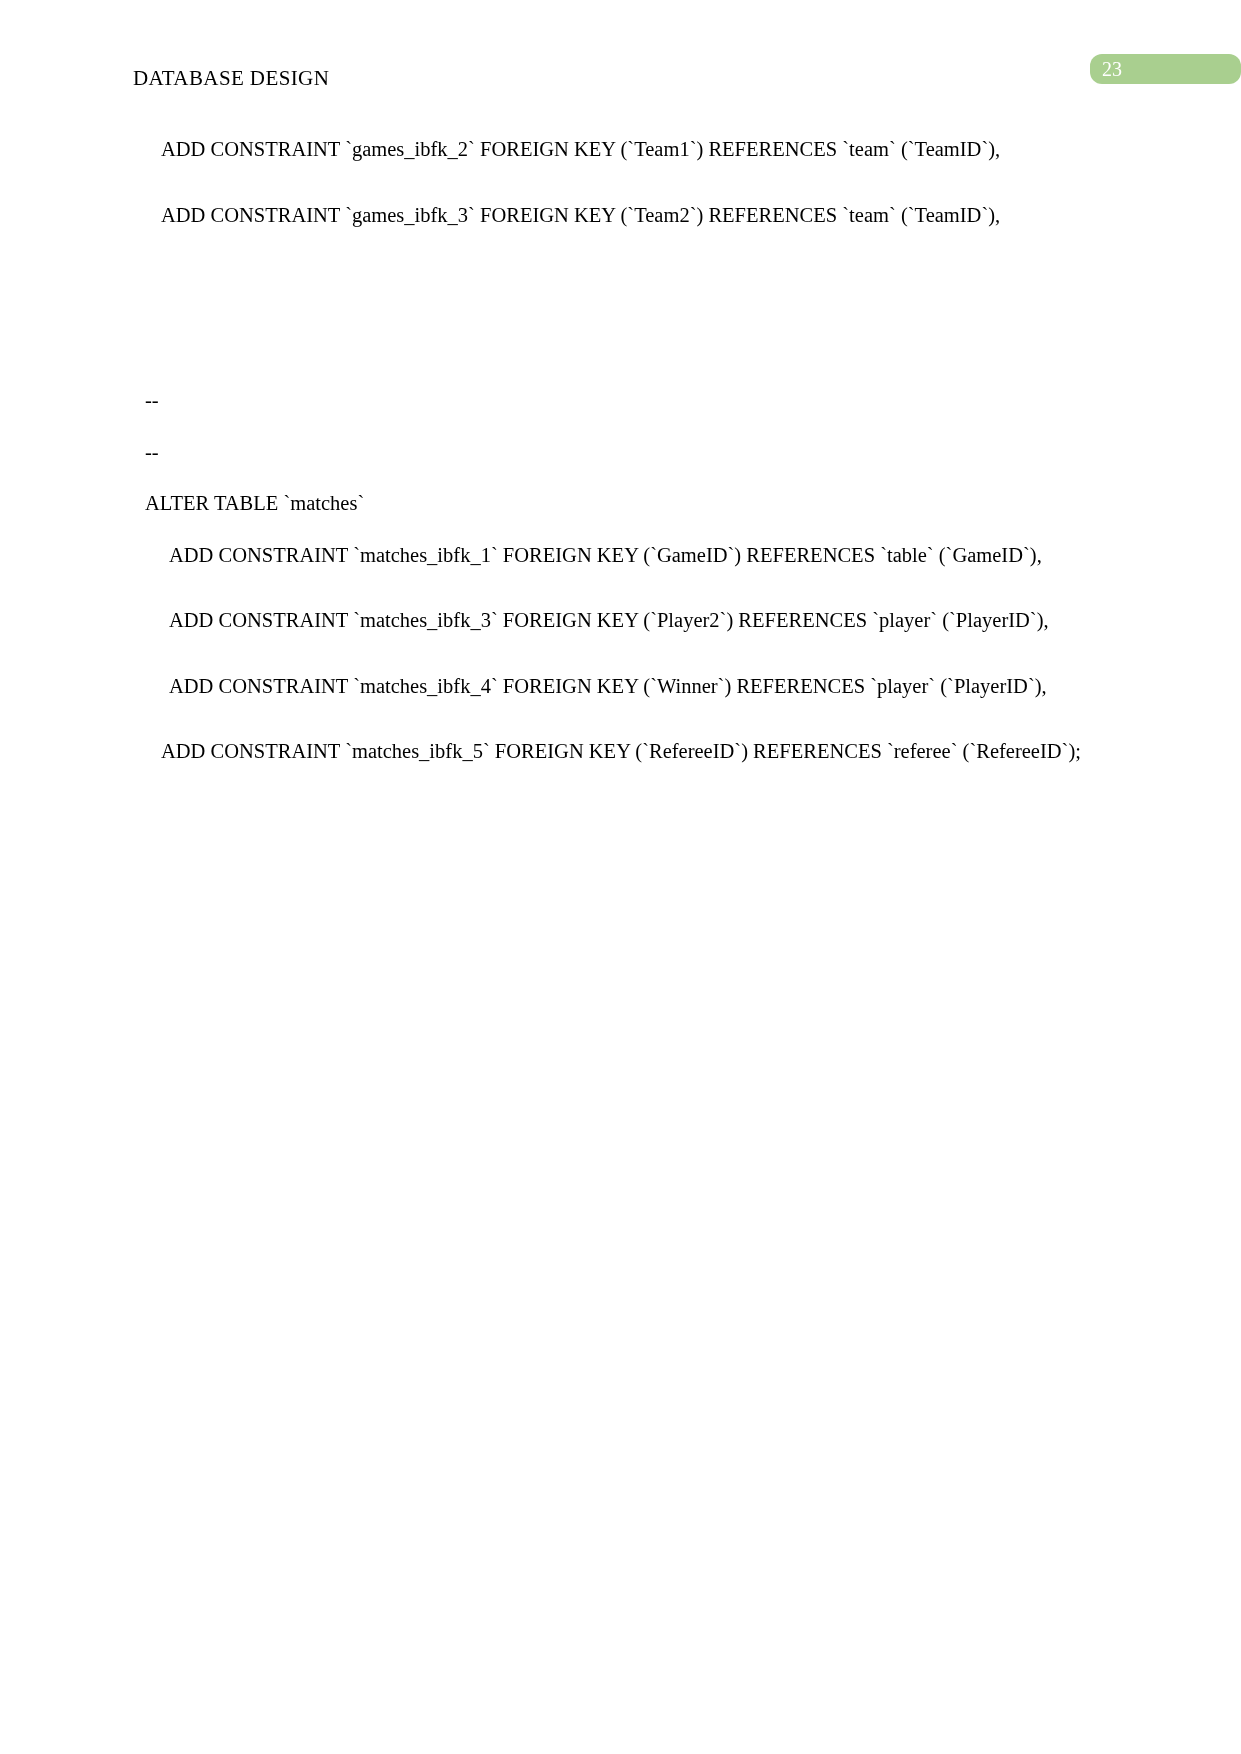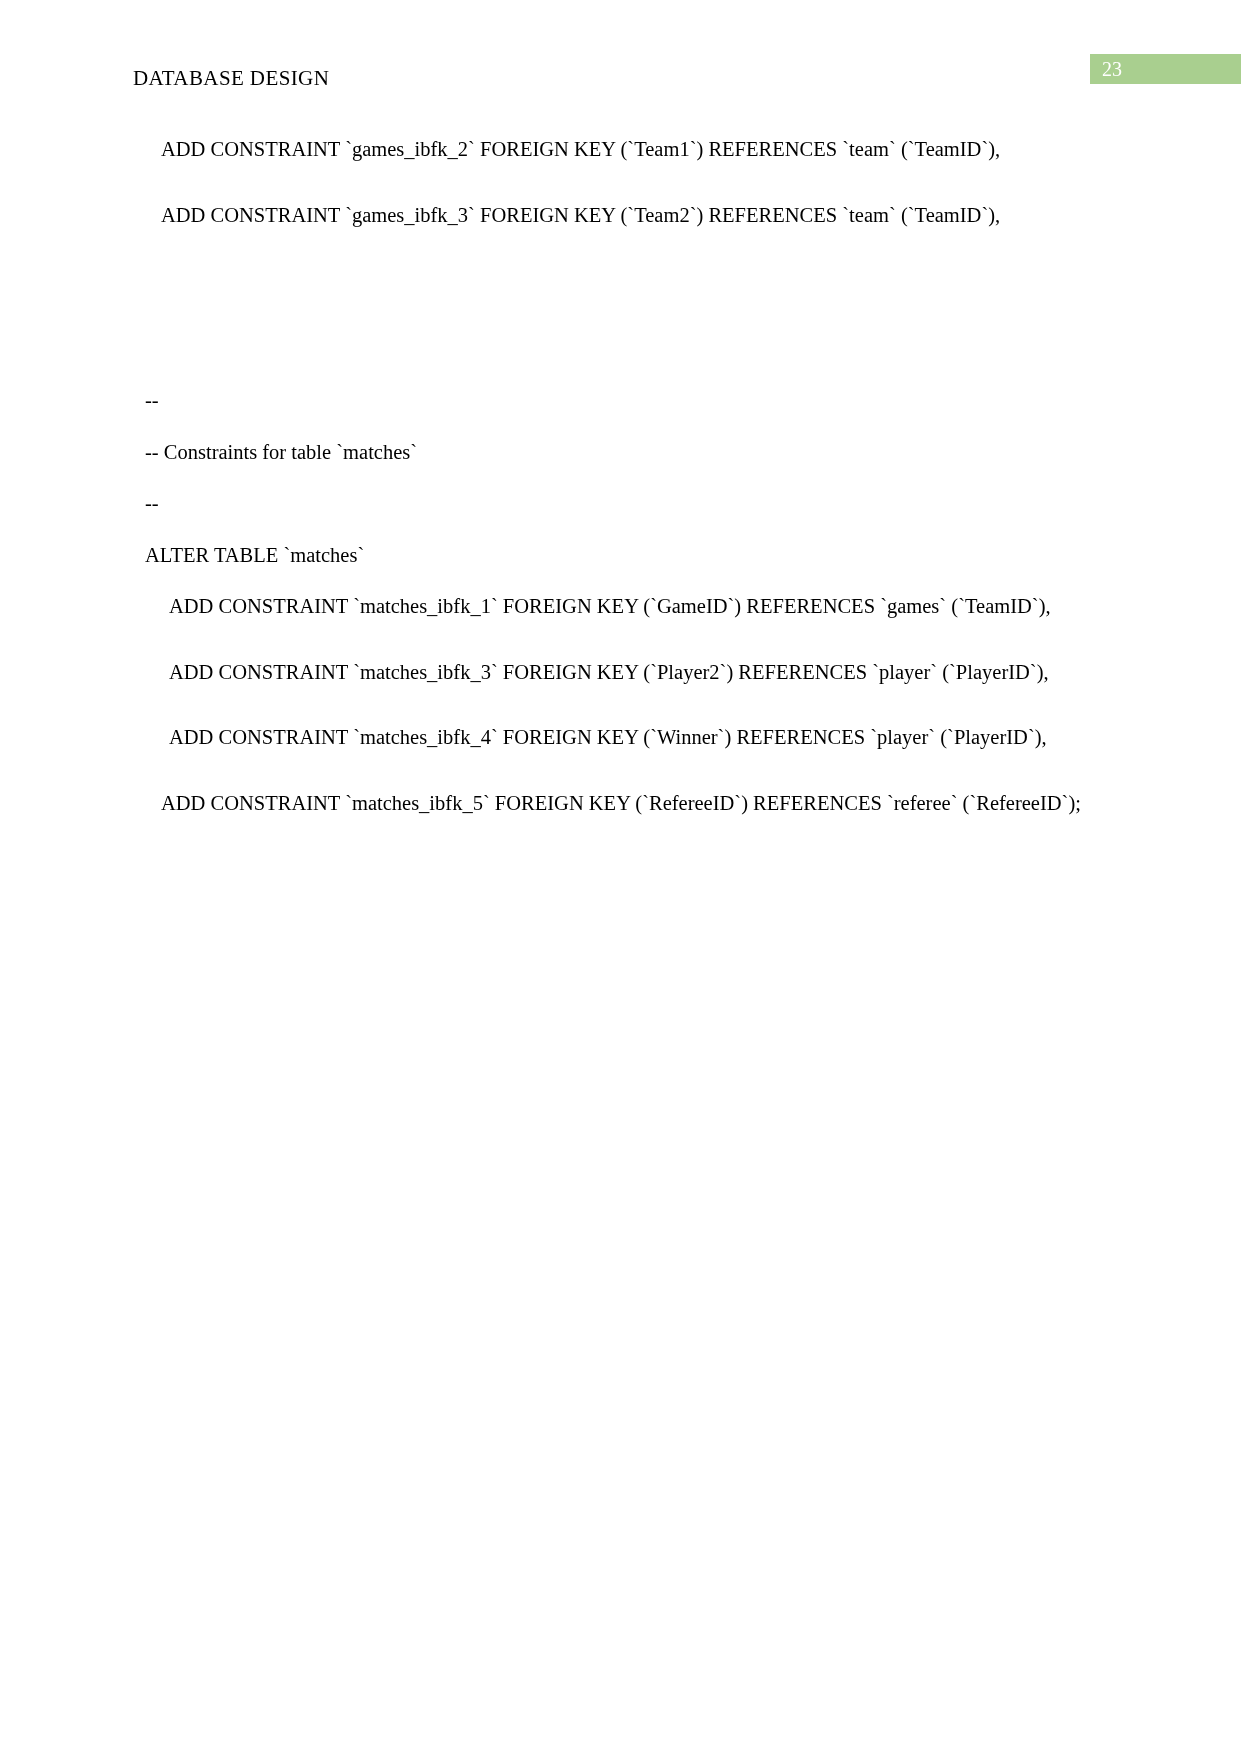--- a/index.html
+++ b/index.html
@@ -90,43 +90,42 @@
     margin-bottom: 14px;
   }
 </style>
 </head>
 <body>
 
 <div class="page">
 
   <div class="header">
     <div class="header-title">DATABASE DESIGN</div>
-    <div class="page-number-badge" style="background: rgb(169, 207, 143);">
+    <div class="page-number-badge" style="background: rgb(169, 207, 143); border-radius: 12px;">
       <div class="page-number-text" style="color: rgb(255, 255, 255);">23</div>
     </div>
   </div>
 
   <div class="body-content">
 
     <p class="para indent gap-after">ADD CONSTRAINT `games_ibfk_2` FOREIGN KEY (`Team1`) REFERENCES `team` (`TeamID`),</p>
 
     <p class="para indent gap-after">ADD CONSTRAINT `games_ibfk_3` FOREIGN KEY (`Team2`) REFERENCES `team` (`TeamID`),</p>
 
 
     <div class="spacer-lg"></div>
 
     <p class="para plain">--</p>
 
-    <p class="para plain">-- Constraints for table `matches`</p>
 
     <p class="para plain">--</p>
 
     <p class="para plain">ALTER TABLE `matches`</p>
 
-    <p class="para indent-wide gap-after">ADD CONSTRAINT `matches_ibfk_1` FOREIGN KEY (`GameID`) REFERENCES `games` (`TeamID`),</p>
+    <p class="para indent-wide gap-after">ADD CONSTRAINT `matches_ibfk_1` FOREIGN KEY (`GameID`) REFERENCES `table` (`GameID`),</p>
 
 
     <p class="para indent-wide gap-after">ADD CONSTRAINT `matches_ibfk_3` FOREIGN KEY (`Player2`) REFERENCES `player` (`PlayerID`),</p>
 
     <p class="para indent-wide gap-after">ADD CONSTRAINT `matches_ibfk_4` FOREIGN KEY (`Winner`) REFERENCES `player` (`PlayerID`),</p>
 
     <p class="para indent">ADD CONSTRAINT `matches_ibfk_5` FOREIGN KEY (`RefereeID`) REFERENCES `referee` (`RefereeID`);</p>
 
   </div>
 

